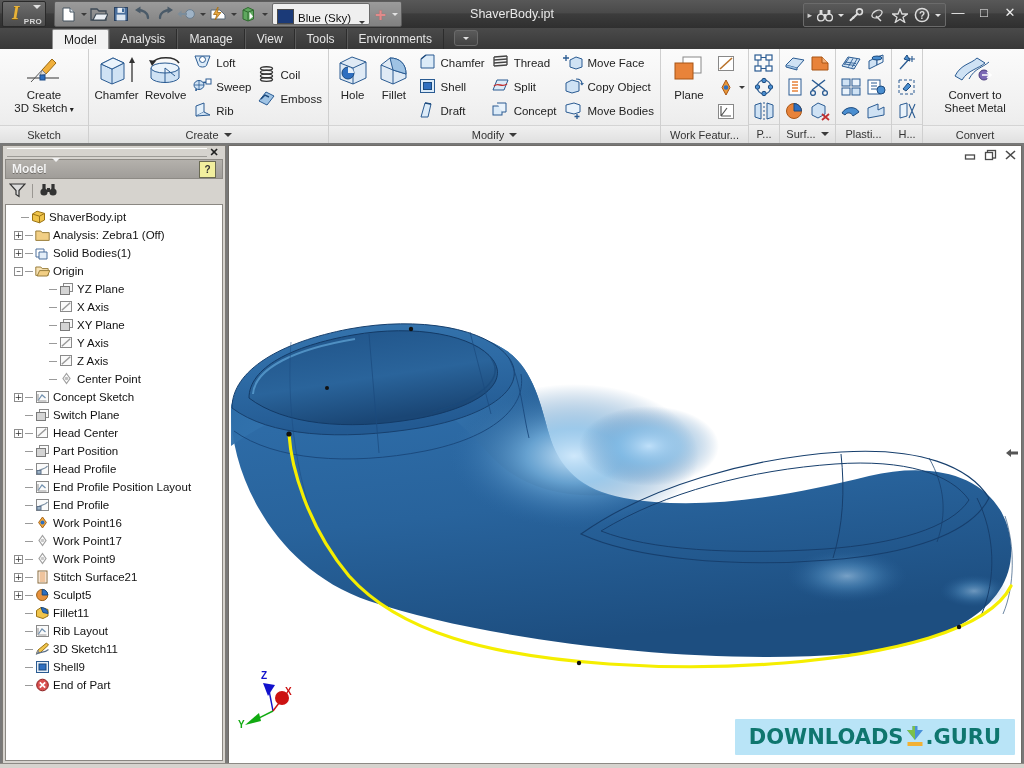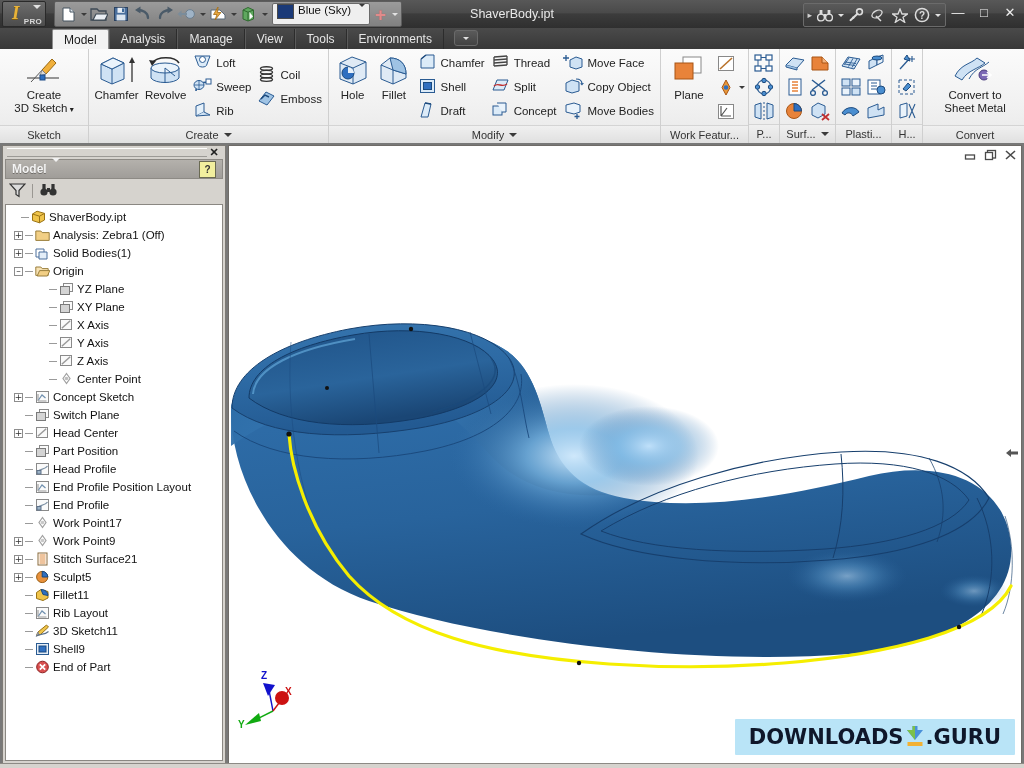--- a/index.html
+++ b/index.html
@@ -46,21 +46,21 @@
     background:linear-gradient(to bottom,#9b9b9b,#818181);
     border:1px solid #5d5d5d;border-radius:2px;padding:0 2px;
   }
   .qbtn{
     width:22px;height:20px;display:flex;align-items:center;justify-content:center;
     position:relative;cursor:default;
   }
   .qdrop{width:9px;height:20px;display:flex;align-items:center;justify-content:center;}
 
   .color-combo{
-    display:flex;align-items:flex-start;height:20px;width:96px;
+    display:flex;align-items:flex-end;height:20px;width:96px;
     background:#efefef;border:1px solid #6a6a6a;border-radius:2px;margin-left:3px;
   }
   .color-sw{width:15px;height:13px;margin:0 4px;border:1px solid #4a4a4a;}
   .color-lbl{flex:1;font-size:11.5px;color:#111;}
   .color-car{width:14px;display:flex;align-items:center;justify-content:center;}
   .plus-ico{color:#e08b8b;font-size:19px;font-weight:bold;line-height:19px;margin-left:5px;text-shadow:0 0 1px #a55;}
 
   .win-title{
     position:absolute;left:0;right:0;top:0;height:28px;
     display:flex;align-items:center;justify-content:center;
@@ -168,21 +168,21 @@
   .vp-arrow{position:absolute;right:2px;top:300px;}
 
   .triad{position:absolute;left:8px;bottom:32px;width:70px;height:62px;}
   .triad .lbl{position:absolute;font-size:10px;font-family:"Liberation Sans",sans-serif;font-weight:bold;}
 
   .watermark{
     position:absolute;right:6px;bottom:8px;
     background:#b9e4f7;padding:6px 14px;border-radius:1px;
     display:flex;align-items:center;gap:0px;
   }
-  .wm-t{font-size:21px;font-weight:bold;color:#0f172a;letter-spacing:0px;font-family:"DejaVu Sans",sans-serif;}
+  .wm-t{font-size:21px;font-weight:bold;color:#0f766e;letter-spacing:0px;font-family:"DejaVu Sans",sans-serif;}
   .wm-arrow{width:20px;height:22px;position:relative;margin:0 1px;}
 
   .statusbar{position:absolute;left:0;bottom:0;width:1024px;height:4px;background:#d6d3ce;border-top:1px solid #8d8a85;}
 </style>
 </head>
 <body>
 
 <div id="app">
 
   <div class="titlebar">
@@ -917,34 +917,34 @@
               <rect x="4.5" y="1.5" width="9" height="8" fill="#fafafa" stroke="#8a8a8a"></rect>
               <rect x="1.5" y="4.5" width="9" height="8" fill="#d4d4d4" stroke="#7a7a7a"></rect>
             </svg>
             <span class="txt">YZ Plane</span>
           </div>
           <div class="node">
             <span class="ind" style="width: 32px;"></span>
             <span class="exp none"></span>
             <span class="hline" style="margin: 0px 2px;"></span>
             <svg width="15" height="14" viewBox="0 0 15 14" style="flex: 0 0 auto;">
+              <rect x="1.5" y="1.5" width="11" height="10" fill="#fafafa" stroke="#8a8a8a"></rect>
+              <line x1="2.8" y1="10.2" x2="11.2" y2="2.8" stroke="#9a9a9a" stroke-width="1.5"></line>
+            </svg>
+            <span class="txt">X Axis</span>
+          </div>
+          <div class="node">
+            <span class="ind" style="width: 32px;"></span>
+            <span class="exp none"></span>
+            <span class="hline" style="margin: 0px 2px;"></span>
+            <svg width="15" height="14" viewBox="0 0 15 14" style="flex: 0 0 auto;">
               <rect x="4.5" y="1.5" width="9" height="8" fill="#fafafa" stroke="#8a8a8a"></rect>
               <rect x="1.5" y="4.5" width="9" height="8" fill="#d4d4d4" stroke="#7a7a7a"></rect>
             </svg>
             <span class="txt">XY Plane</span>
-          </div>
-          <div class="node">
-            <span class="ind" style="width: 32px;"></span>
-            <span class="exp none"></span>
-            <span class="hline" style="margin: 0px 2px;"></span>
-            <svg width="15" height="14" viewBox="0 0 15 14" style="flex: 0 0 auto;">
-              <rect x="1.5" y="1.5" width="11" height="10" fill="#fafafa" stroke="#8a8a8a"></rect>
-              <line x1="2.8" y1="10.2" x2="11.2" y2="2.8" stroke="#9a9a9a" stroke-width="1.5"></line>
-            </svg>
-            <span class="txt">X Axis</span>
           </div>
           <div class="node">
             <span class="ind" style="width: 32px;"></span>
             <span class="exp none"></span>
             <span class="hline" style="margin: 0px 2px;"></span>
             <svg width="15" height="14" viewBox="0 0 15 14" style="flex: 0 0 auto;">
               <rect x="1.5" y="1.5" width="11" height="10" fill="#fafafa" stroke="#8a8a8a"></rect>
               <line x1="2.8" y1="10.2" x2="11.2" y2="2.8" stroke="#9a9a9a" stroke-width="1.5"></line>
             </svg>
             <span class="txt">Y Axis</span>
@@ -1035,20 +1035,30 @@
           <div class="node">
             <span class="ind" style="width: 8px;"></span>
             <span class="exp none"></span>
             <span class="hline" style="margin: 0px 2px;"></span>
             <svg width="15" height="14" viewBox="0 0 15 14" style="flex: 0 0 auto;">
               <rect x="1.5" y="1.5" width="12" height="11" fill="#fafafa" stroke="#8a8a8a"></rect>
               <path d="M2.5 10.5 C5 5, 9 9, 12.5 4" fill="none" stroke="#7b8fa3" stroke-width="1.3"></path>
               <rect x="2" y="8.5" width="4" height="3.5" fill="#9db3c7" stroke="#5d7189"></rect>
             </svg>
             <span class="txt">End Profile</span>
+          </div>
+          <div class="node">
+            <span class="ind" style="width: 8px;"></span>
+            <span class="exp none"></span>
+            <span class="hline" style="margin: 0px 2px;"></span>
+            <svg width="15" height="14" viewBox="0 0 15 14" style="flex: 0 0 auto;">
+              <path d="M7.5 1 L11.4 6.5 L7.5 12 L3.6 6.5 Z" fill="#f0a93c" stroke="#a8651a" stroke-width="1"></path>
+              <circle cx="7.5" cy="6.5" r="2" fill="#2f6fc0"></circle>
+            </svg>
+            <span class="txt">Work Point16</span>
           </div>
           <div class="node">
             <span class="ind" style="width: 8px;"></span>
             <span class="exp none"></span>
             <span class="hline" style="margin: 0px 2px;"></span>
             <svg width="15" height="14" viewBox="0 0 15 14" style="flex: 0 0 auto;">
               <path d="M7.5 1.5 L11 6.5 L7.5 11.5 L4 6.5 Z" fill="none" stroke="#a0a0a0" stroke-width="1.2"></path>
               <circle cx="7.5" cy="6.5" r="1.8" fill="#c8c8c8"></circle>
             </svg>
             <span class="txt">Work Point17</span>

